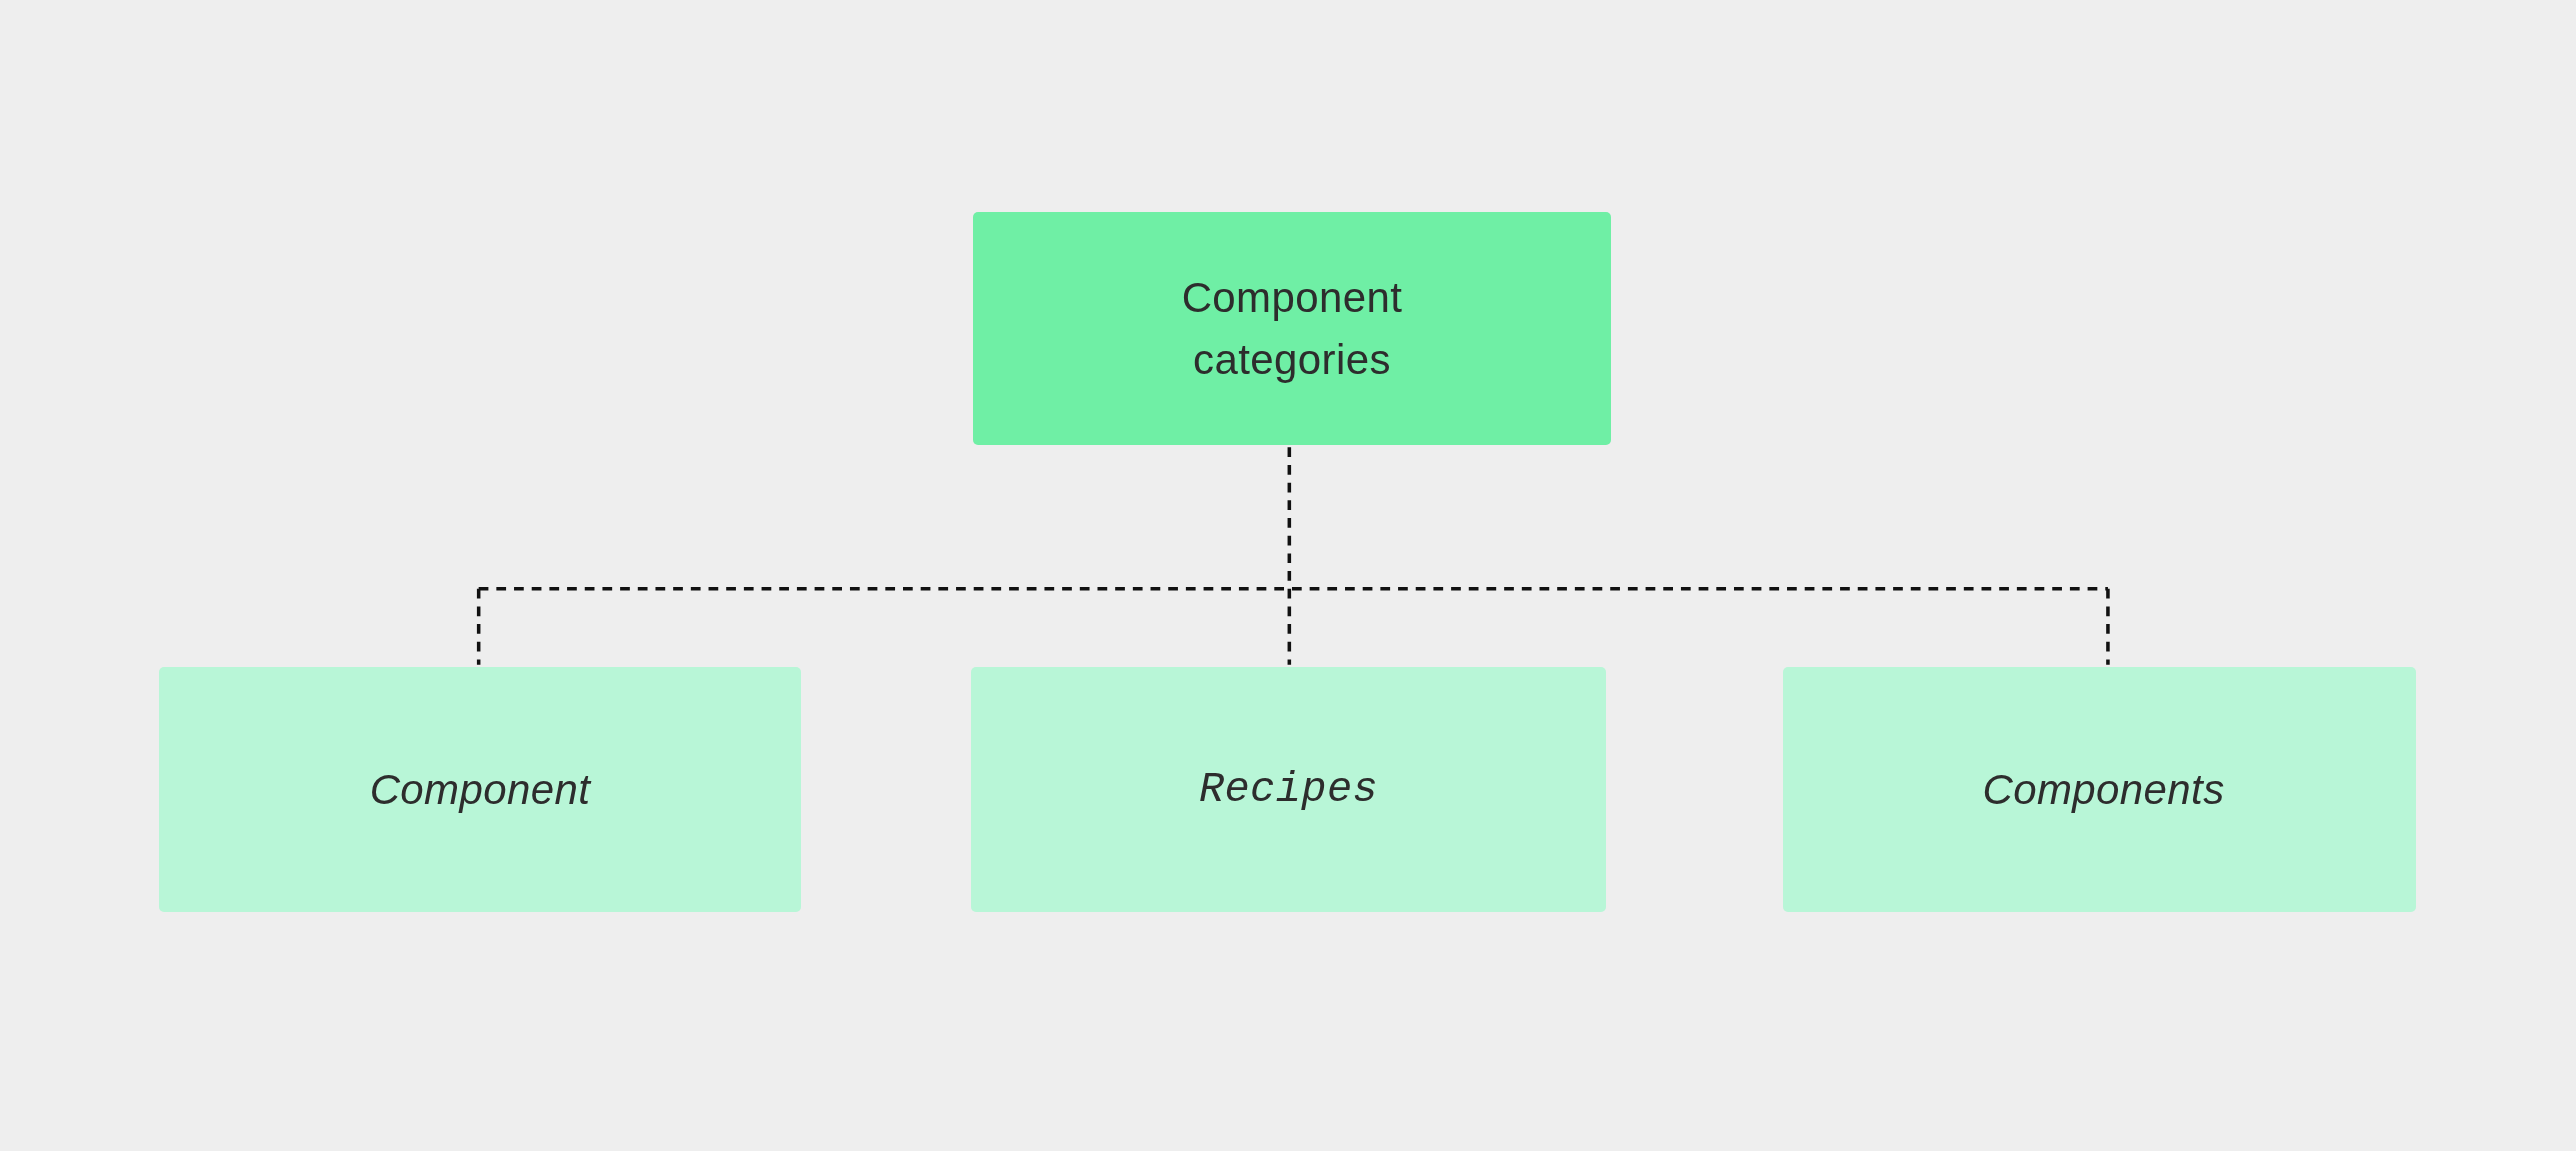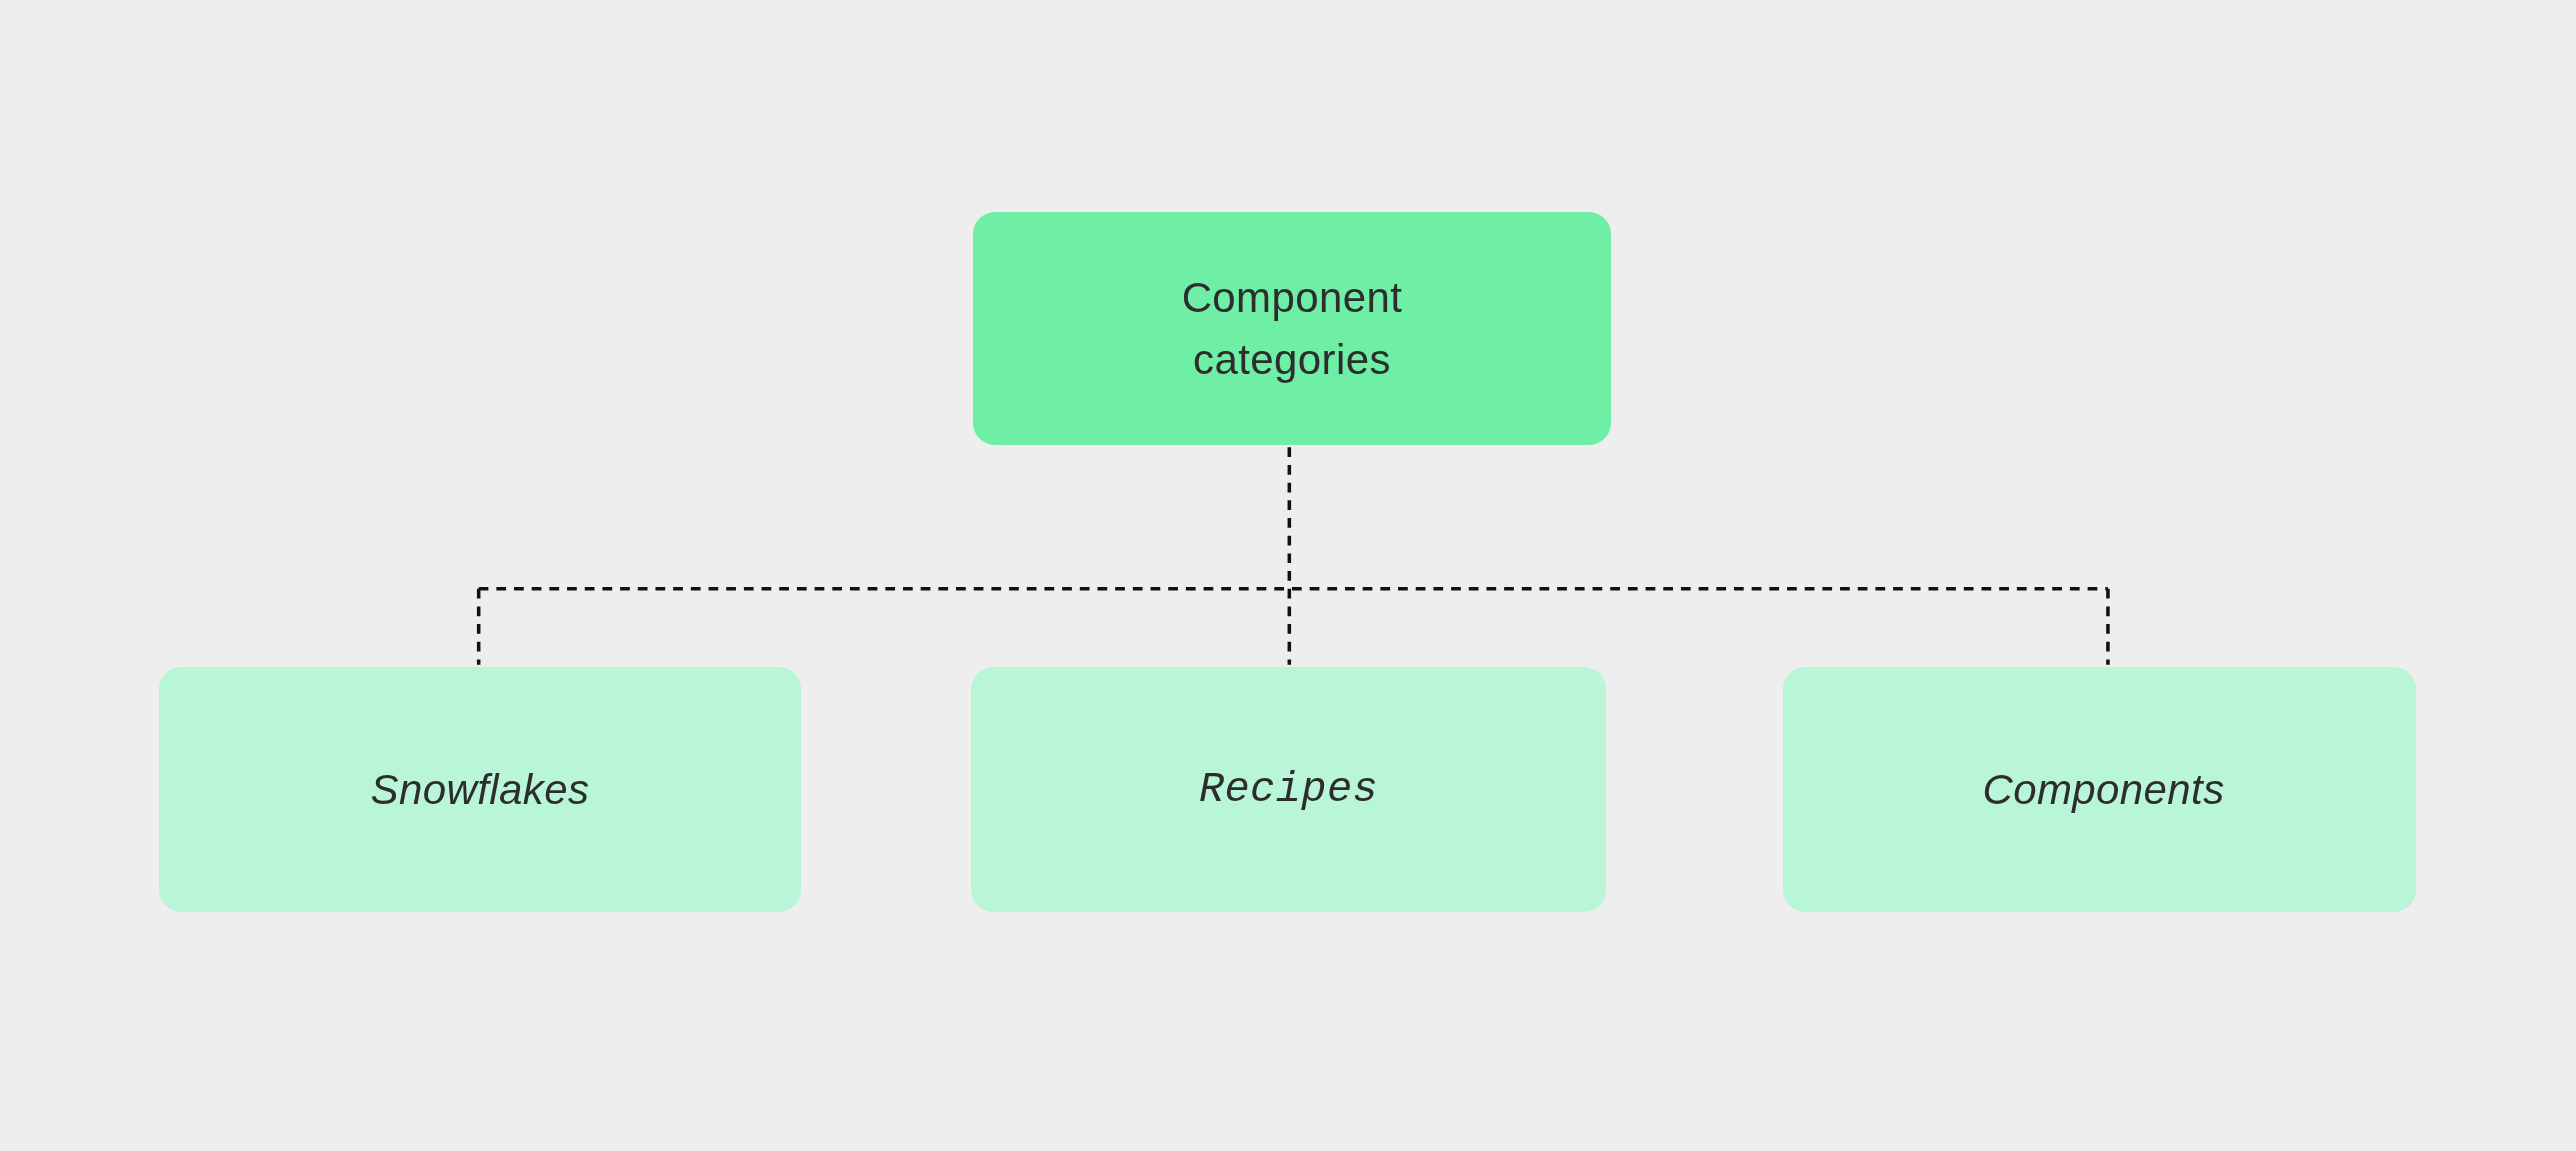--- a/index.html
+++ b/index.html
@@ -34,21 +34,21 @@
     stroke-width: 4;
     stroke-dasharray: 11 9;
     fill: none;
   }
   .node {
     position: absolute;
     display: flex;
     align-items: center;
     justify-content: center;
     text-align: center;
-    border-radius: 22px;
+    border-radius: 5px;
     color: var(--text);
     font-size: 42px;
     letter-spacing: 0.4px;
   }
   .node-root {
     left: 973px; top: 212px;
     width: 638px; height: 233px;
     background: var(--root-fill);
     line-height: 62px;
   }
@@ -77,21 +77,21 @@
     <line x1="541" y1="666" x2="541" y2="752"></line>
     <line x1="1458" y1="666" x2="1458" y2="752"></line>
     <line x1="2384" y1="666" x2="2384" y2="752"></line>
   </svg>
 
   <div class="node node-root">
     <span class="label">Component categories</span>
   </div>
 
   <div class="node node-child node-child-1">
-    <span class="label">Snowflakes</span>
+    <span class="label">Component</span>
   </div>
 
   <div class="node node-child node-child-2">
     <span class="label">Recipes</span>
   </div>
 
   <div class="node node-child node-child-3">
     <span class="label">Components</span>
   </div>
 

